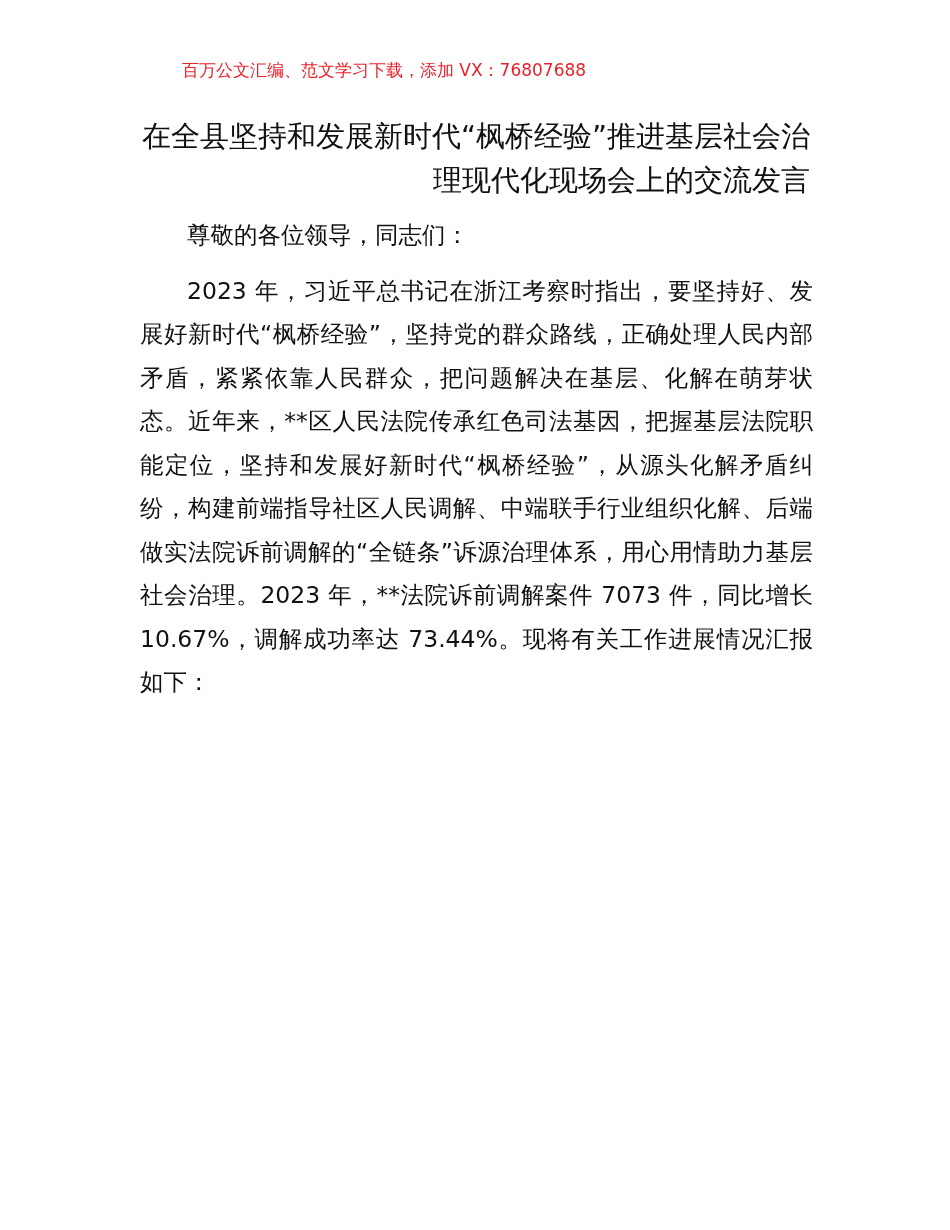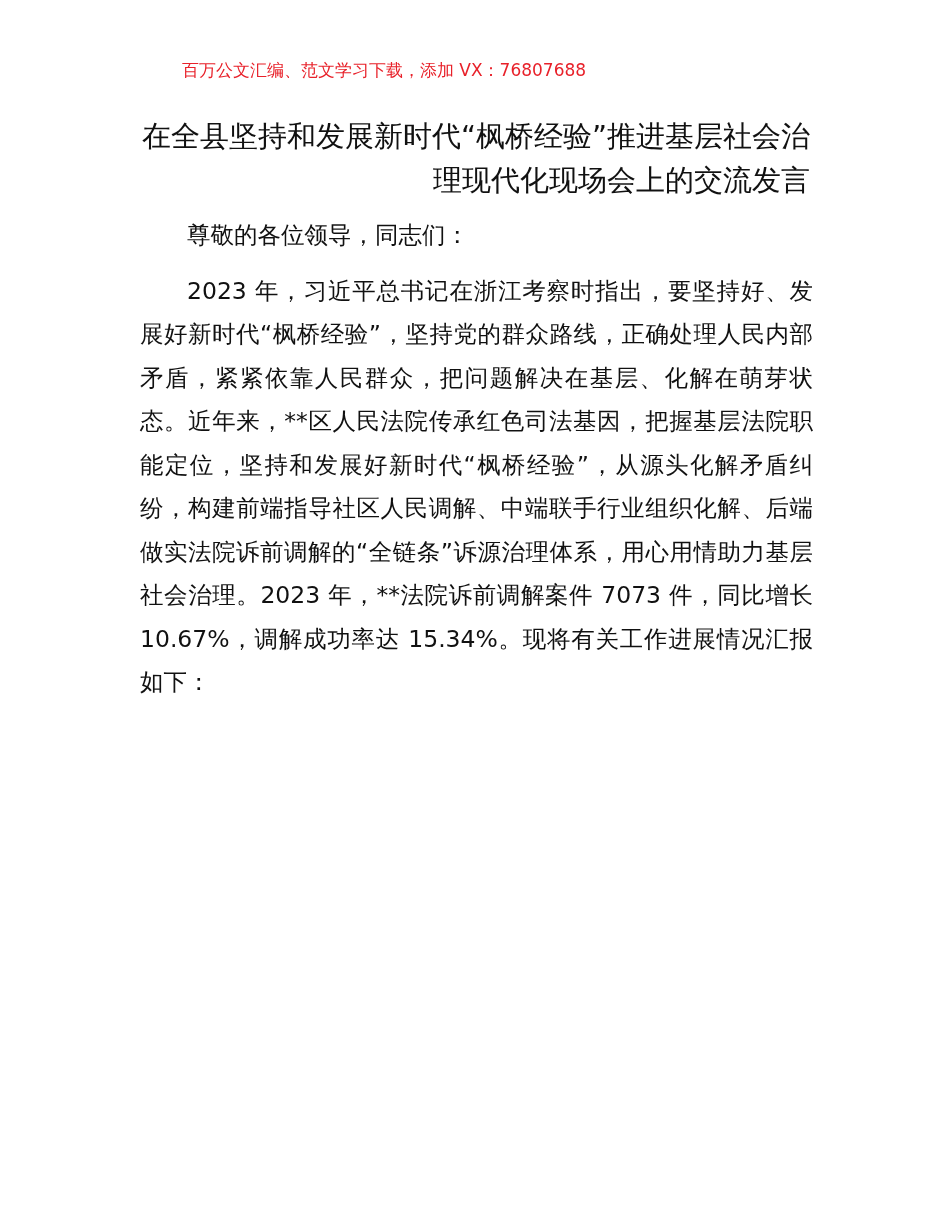--- a/index.html
+++ b/index.html
@@ -61,14 +61,14 @@
   </style>
 </head>
 <body>
 
 <div class="header-note">百万公文汇编、范文学习下载，添加 VX：76807688</div>
 
 <h1 class="doc-title">在全县坚持和发展新时代“枫桥经验”推进基层社会治理现代化现场会上的交流发言</h1>
 
 <div class="doc-body">
   <p class="greeting">尊敬的各位领导，同志们：</p>
-  <p class="para">2023 年，习近平总书记在浙江考察时指出，要坚持好、发展好新时代“枫桥经验”，坚持党的群众路线，正确处理人民内部矛盾，紧紧依靠人民群众，把问题解决在基层、化解在萌芽状态。近年来，**区人民法院传承红色司法基因，把握基层法院职能定位，坚持和发展好新时代“枫桥经验”，从源头化解矛盾纠纷，构建前端指导社区人民调解、中端联手行业组织化解、后端做实法院诉前调解的“全链条”诉源治理体系，用心用情助力基层社会治理。2023 年，**法院诉前调解案件 7073 件，同比增长 10.67%，调解成功率达 15.34%。现将有关工作进展情况汇报如下：</p>
+  <p class="para">2023 年，习近平总书记在浙江考察时指出，要坚持好、发展好新时代“枫桥经验”，坚持党的群众路线，正确处理人民内部矛盾，紧紧依靠人民群众，把问题解决在基层、化解在萌芽状态。近年来，**区人民法院传承红色司法基因，把握基层法院职能定位，坚持和发展好新时代“枫桥经验”，从源头化解矛盾纠纷，构建前端指导社区人民调解、中端联手行业组织化解、后端做实法院诉前调解的“全链条”诉源治理体系，用心用情助力基层社会治理。2023 年，**法院诉前调解案件 7073 件，同比增长 10.67%，调解成功率达 73.44%。现将有关工作进展情况汇报如下：</p>
 </div>
 
 </body></html>

